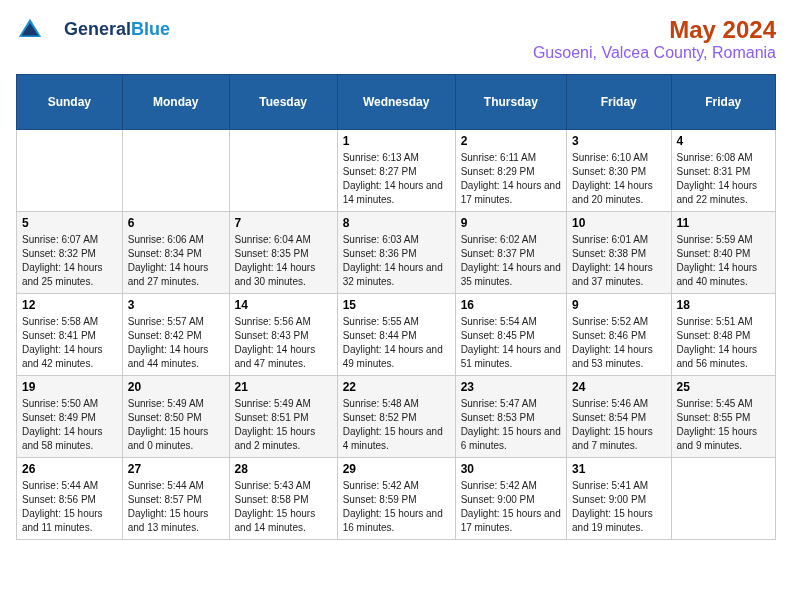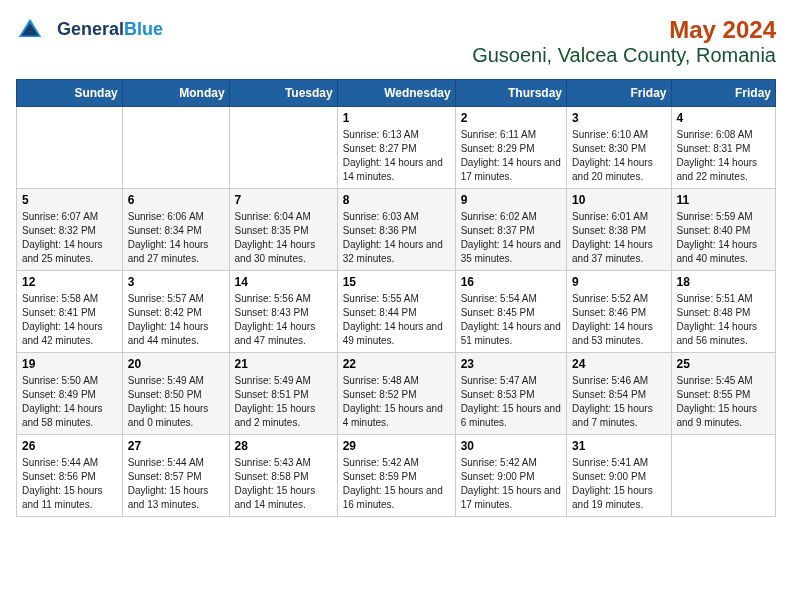--- a/index.html
+++ b/index.html
@@ -12,21 +12,21 @@
     }
     .header {
       display: flex;
       justify-content: space-between;
       align-items: flex-start;
       margin-bottom: 12px;
     }
     .logo {
       display: flex;
       align-items: center;
-      gap: 13px;
+      gap: 20px;
     }
     .logo-text {
       font-size: 18px;
       font-weight: bold;
       color: #1a3a6c;
       line-height: 1.1;
     }
     .logo-text span {
       color: #1a8fd1;
     }
@@ -37,33 +37,33 @@
     .title-block {
       text-align: right;
     }
     .main-title {
       font-size: 24px;
       font-weight: bold;
       color: #c2410c;
       text-align: right;
     }
     .subtitle {
-      font-size: 20px;
-      color: #14532d;
+      font-size: 16px;
+      color: #8b5cf6;
     }
     table {
       width: 100%;
       border-collapse: collapse;
       font-size: 11px;
     }
     thead tr th {
       background-color: #2060a0;
       color: #fff;
-      padding: 6px 4px;
-      text-align: right;
+      padding: 20px 4px;
+      text-align: center;
       font-size: 12px;
       font-weight: bold;
       border: 1px solid #1a4a80;
     }
     tbody tr td {
       border: 1px solid #ccc;
       vertical-align: top;
       padding: 4px 5px;
       min-height: 80px;
       background: #fff;

